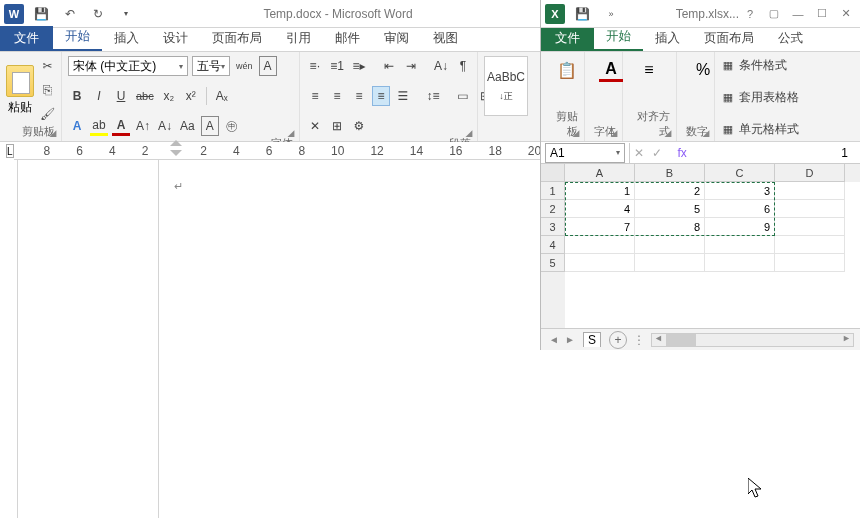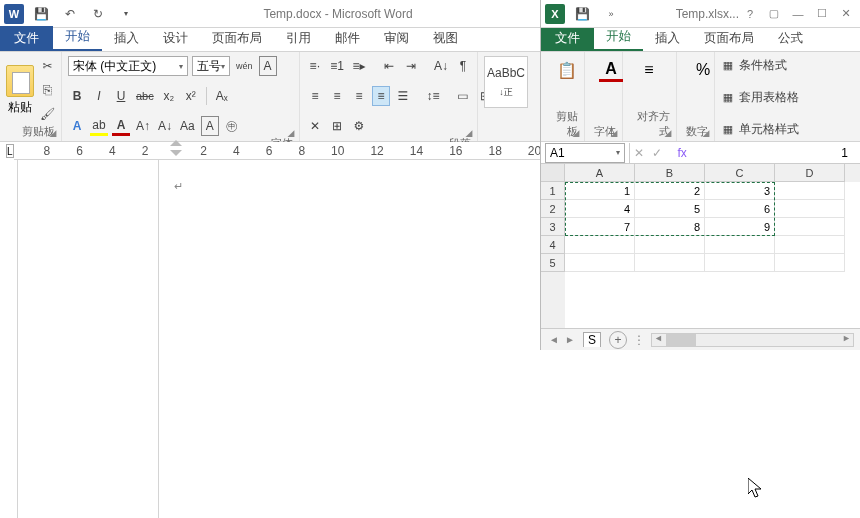--- a/index.html
+++ b/index.html
@@ -28,21 +28,21 @@
 .grp-body{display:flex;flex-direction:column;gap:10px}
 .row{display:flex;align-items:center;gap:4px}
 .btn-s{min-width:18px;height:20px;display:flex;align-items:center;justify-content:center;color:#444;cursor:pointer;padding:0 2px}
 .paste-btn{width:36px;display:flex;flex-direction:column;align-items:center;gap:2px;cursor:pointer}
 .paste-ico{width:28px;height:32px;background:linear-gradient(#fce28a,#f7cd5a);border:1px solid #d4b544;border-radius:2px;position:relative}
 .paste-ico::after{content:"";position:absolute;left:5px;top:6px;width:16px;height:20px;background:#fff;border:1px solid #aaa}
 .font-sel{background:#fff;border:1px solid #aaa;height:20px;padding:0 4px;display:flex;align-items:center;min-width:120px}
 .size-sel{background:#fff;border:1px solid #aaa;height:20px;padding:0 4px;display:flex;align-items:center;min-width:34px}
 .dd-arr{margin-left:auto;font-size:8px;color:#666}
 .launcher{position:absolute;right:2px;bottom:2px;width:12px;height:12px;font-size:9px;color:#888;cursor:pointer;display:flex;align-items:center;justify-content:center}
-.style-prev{width:44px;height:52px;background:#fff;border:1px solid #ccc;display:flex;align-items:center;justify-content:center;font-size:10px;color:#444;padding:12px}
+.style-prev{width:44px;height:60px;background:#fff;border:1px solid #ccc;display:flex;align-items:center;justify-content:center;font-size:10px;color:#444;padding:12px}
 .big-btn{width:40px;display:flex;flex-direction:column;align-items:center;gap:2px;cursor:pointer;padding:2px}
 .big-ico{width:24px;height:24px;display:flex;align-items:center;justify-content:center;font-size:16px}
 .highlight-btn{background:#cde6f7;border:1px solid #8ab6e0}
 
 .word-page-area{position:absolute;left:0;top:142px;width:540px;height:376px;background:#fff}
 .ruler-h{height:18px;background:#fff;border-bottom:1px solid #d4d4d4;display:flex;align-items:center;font-size:9px;color:#555;padding-left:30px;gap:26px;position:relative}
 .ruler-v{position:absolute;left:0;top:18px;width:18px;bottom:0;background:#fff;border-right:1px solid #d4d4d4}
 .doc-body{position:absolute;left:18px;top:18px;right:0;bottom:0;background:#fff;overflow:hidden}
 .page-edge{position:absolute;left:140px;top:0;width:1px;height:100%;background:#d4d4d4}
 .cursor-para{position:absolute;left:156px;top:20px;font-size:11px;color:#888}

